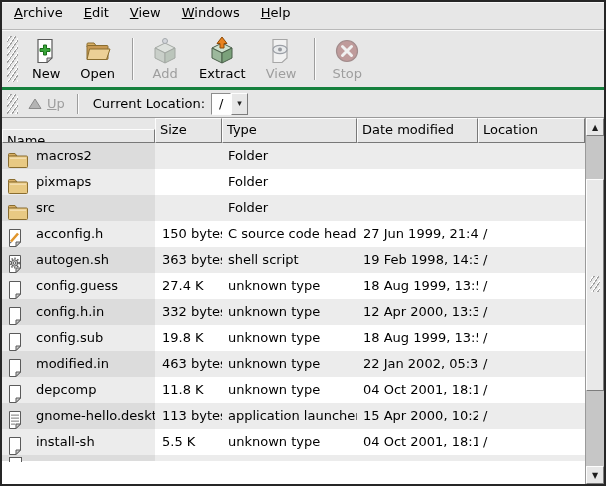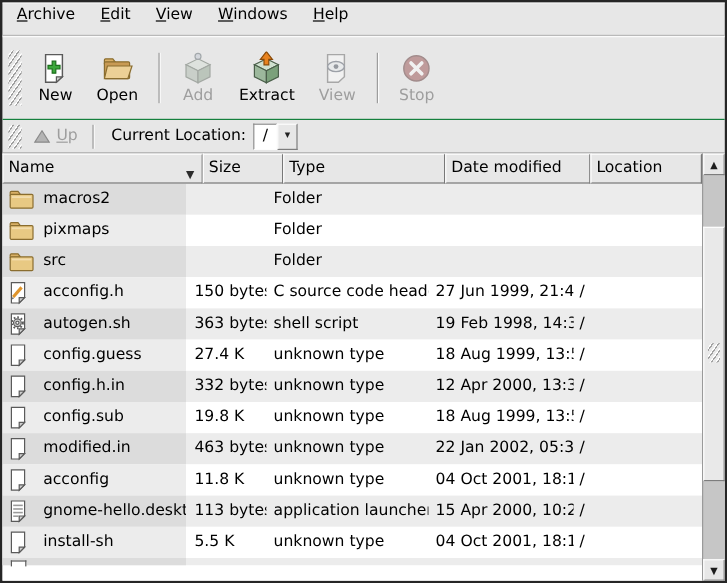--- a/index.html
+++ b/index.html
@@ -6,21 +6,21 @@
   html,body { width:606px; height:486px; }
   body { font-family:"DejaVu Sans","Liberation Sans",sans-serif; font-size:13px; color:#000; background:#e7e7e7; }
   .window { width:606px; height:486px; border:2px solid #262626; background:#e7e7e7; display:flex; flex-direction:column; overflow:hidden; }
 
   
   .menubar { height:28px; display:flex; align-items:flex-start; padding-left:10px; border-bottom:1px solid #b9b9b9; box-shadow:inset 0 1px 0 #f8f8f8; flex:0 0 auto; }
   .menu-item { margin-right:17px; padding:3px 2px; cursor:default; white-space:nowrap; }
   .mn { text-decoration:underline; }
 
   
-  .toolbar { height:70px; display:flex; align-items:center; padding:2px 4px; border-bottom:1px solid #15803d; box-shadow:inset 0 1px 0 #fbfbfb; flex:0 0 auto; }
+  .toolbar { height:60px; display:flex; align-items:center; padding:2px 4px; border-bottom:3px solid #15803d; box-shadow:inset 0 1px 0 #fbfbfb; flex:0 0 auto; }
   .grip { width:11px; height:46px; margin:0 4px 0 1px; background:repeating-linear-gradient(125deg,#e7e7e7 0 2px,#fdfdfd 2px 3px,#9f9f9f 3px 4px); flex:0 0 auto; }
   .grip.small { height:20px; }
   .tb-btn { display:flex; flex-direction:column; align-items:center; justify-content:flex-end; padding:3px 9px 2px; border:1px solid transparent; }
   .tb-btn .tb-icon { width:28px; height:28px; display:block; }
   .tb-btn .tb-label { margin-top:1px; line-height:15px; }
   .tb-btn.disabled .tb-label { color:#9e9e9e; }
   .tb-btn.disabled .tb-icon { opacity:.45; filter:grayscale(45%); }
   .tb-sep { width:2px; height:42px; margin:0 7px; border-left:1px solid #9d9d9d; border-right:1px solid #fbfbfb; }
   .tb-sep.small { height:20px; margin:0 6px; }
 
@@ -31,30 +31,30 @@
   .loc-label { margin:0 6px 0 8px; }
   .combo { display:flex; align-items:stretch; height:22px; }
   .combo-entry { width:20px; background:#fff; border:1px solid; border-color:#8d8d8d #fdfdfd #fdfdfd #8d8d8d; text-align:center; line-height:20px; }
   .combo-btn { width:17px; background:#e7e7e7; border:1px solid; border-color:#fdfdfd #7d7d7d #7d7d7d #fdfdfd; font-size:9px; display:flex; align-items:center; justify-content:center; line-height:1; color:#222; }
 
   
   .tablewrap { flex:1 1 auto; display:flex; min-height:0; border-top:1px solid #9a9a9a; }
   .tleft { flex:1 1 auto; display:flex; flex-direction:column; min-width:0; }
   .thead { display:flex; height:25px; flex:0 0 auto; }
   .th { background:#e7e7e7; border:1px solid; border-color:#fdfdfd #787878 #787878 #fdfdfd; padding:0 4px; line-height:22px; white-space:nowrap; overflow:hidden; position:relative; }
-  .th.c-name { width:167px; }
+  .th.c-name { width:153px;margin-top:11px; }
   .th.c-size { width:67px; }
   .th.c-type { width:135px; }
   .th.c-date { width:121px; }
   .th.c-loc  { flex:1 1 auto; }
   .sort-arrow { position:absolute; right:6px; top:6px; font-size:9px; color:#2c2c2c; }
   .tbody { flex:1 1 auto; overflow:hidden; background:#fff; }
   .row { display:flex; height:26px; background:#fff; }
   .row .cell { line-height:26px; white-space:nowrap; overflow:hidden; }
-  .cell.name { width:153px; display:flex; align-items:center; background:#ececec; }
+  .cell.name { width:153px; display:flex; align-items:flex-end; background:#ececec; }
   .cell.size { width:67px; padding-left:7px; }
   .cell.type { width:135px; padding-left:6px; }
   .cell.date { width:121px; padding-left:6px; }
   .cell.loc  { flex:1 1 auto; padding-left:5px; }
   .row.g { background:#ececec; }
   .row.g .cell.name { background:#dcdcdc; }
   .ficon { width:22px; height:18px; margin-left:5px; flex:0 0 auto; display:flex; align-items:center; }
   .fname { margin-left:7px; }
   .sliver { height:6px; background:#ececec; display:flex; }
   .sliver .scol { width:153px; background:#dcdcdc; }
@@ -359,21 +359,21 @@
           <div class="cell loc">/</div>
         </div>
 
         <div class="row">
           <div class="cell name">
               <span class="ficon">
                 <svg width="16" height="20">
                   <use href="#sym-doc"></use>
                 </svg>
               </span>
-              <span class="fname">acconfig</span>
+              <span class="fname">depcomp</span>
             </div>
           <div class="cell size">11.8 K</div>
           <div class="cell type">unknown type</div>
           <div class="cell date">04 Oct 2001, 18:12</div>
           <div class="cell loc">/</div>
         </div>
 
         <div class="row g">
           <div class="cell name">
               <span class="ficon">

